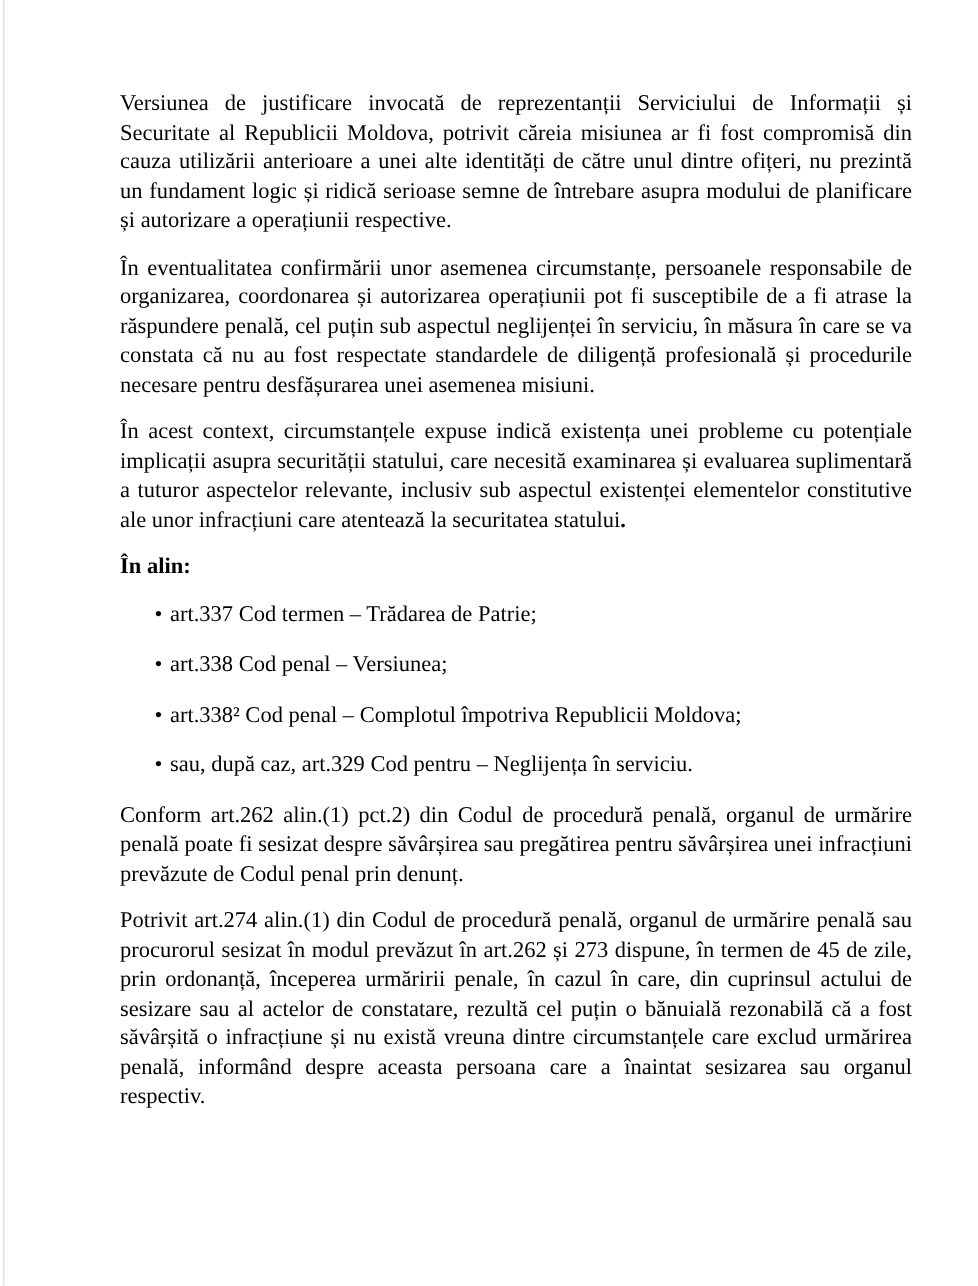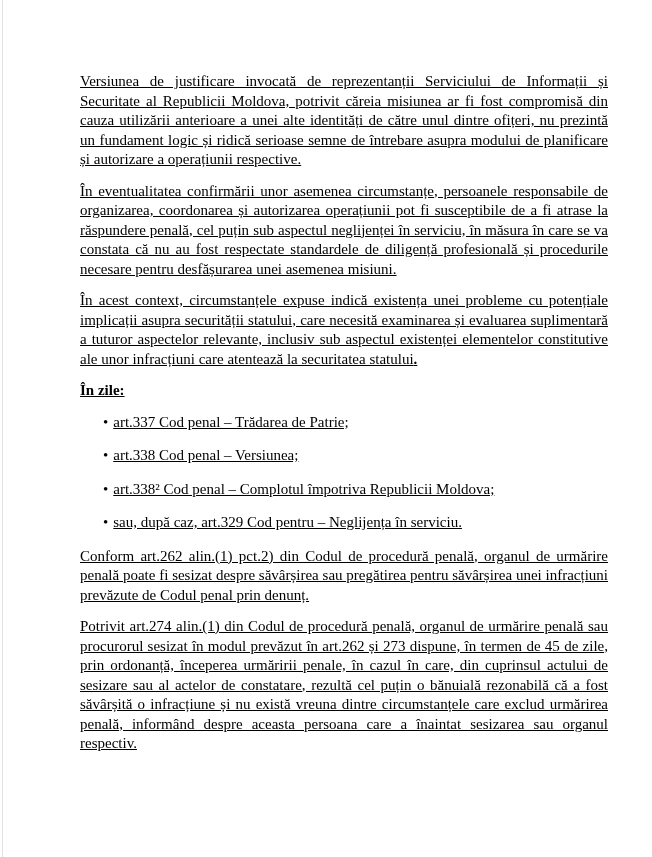--- a/index.html
+++ b/index.html
@@ -19,26 +19,25 @@
     position: absolute;
     left: 2px;
     top: 0;
     width: 1px;
     height: 100%;
     background: #e2e2e2;
   }
   .content {
     position: absolute;
     left: 80px;
-    top: 72px;
+    top: 60px;
     width: 528px;
     font-size: 15px;
     line-height: 19.5px;
     text-rendering: optimizeLegibility;
-    text-decoration: underline;
   }
   .content p {
     margin: 0 0 12px 0;
     text-align: justify;
   }
   .content p.heading {
     font-weight: bold;
     text-align: left;
   }
   ul.offenses {
@@ -65,25 +64,25 @@
 <div class="scan-edge"></div>
 
 <div class="content">
 
   <p>Versiunea de justificare invocată de reprezentanții Serviciului de Informații și Securitate al Republicii Moldova, potrivit căreia misiunea ar fi fost compromisă din cauza utilizării anterioare a unei alte identități de către unul dintre ofițeri, nu prezintă un fundament logic și ridică serioase semne de întrebare asupra modului de planificare și autorizare a operațiunii respective.</p>
 
   <p>În eventualitatea confirmării unor asemenea circumstanțe, persoanele responsabile de organizarea, coordonarea și autorizarea operațiunii pot fi susceptibile de a fi atrase la răspundere penală, cel puțin sub aspectul neglijenței în serviciu, în măsura în care se va constata că nu au fost respectate standardele de diligență profesională și procedurile necesare pentru desfășurarea unei asemenea misiuni.</p>
 
   <p><span>În acest context, circumstanțele expuse indică existența unei probleme cu potențiale implicații asupra securității statului, care necesită examinarea și evaluarea suplimentară a tuturor aspectelor relevante, inclusiv sub aspectul existenței elementelor constitutive ale unor infracțiuni care atentează la securitatea statului</span><span class="bold-period">.</span></p>
 
-  <p class="heading">În zile:</p>
+  <p class="heading">În alin:</p>
 
 
   <ul class="offenses">
-    <li><span class="bullet">•</span><span>art.337 Cod penal – Trădarea de Patrie;</span></li>
+    <li><span class="bullet">•</span><span>art.337 Cod termen – Trădarea de Patrie;</span></li>
     <li><span class="bullet">•</span><span>art.338 Cod penal – Versiunea;</span></li>
     <li><span class="bullet">•</span><span>art.338² Cod penal – Complotul împotriva Republicii Moldova;</span></li>
     <li><span class="bullet">•</span><span>sau, după caz, art.329 Cod pentru – Neglijența în serviciu.</span></li>
   </ul>
 
   <p>Conform art.262 alin.(1) pct.2) din Codul de procedură penală, organul de urmărire penală poate fi sesizat despre săvârșirea sau pregătirea pentru săvârșirea unei infracțiuni prevăzute de Codul penal prin denunț.</p>
 
   <p>Potrivit art.274 alin.(1) din Codul de procedură penală, organul de urmărire penală sau procurorul sesizat în modul prevăzut în art.262 și 273 dispune, în termen de 45 de zile, prin ordonanță, începerea urmăririi penale, în cazul în care, din cuprinsul actului de sesizare sau al actelor de constatare, rezultă cel puțin o bănuială rezonabilă că a fost săvârșită o infracțiune și nu există vreuna dintre circumstanțele care exclud urmărirea penală, informând despre aceasta persoana care a înaintat sesizarea sau organul respectiv.</p>
 
 </div>

